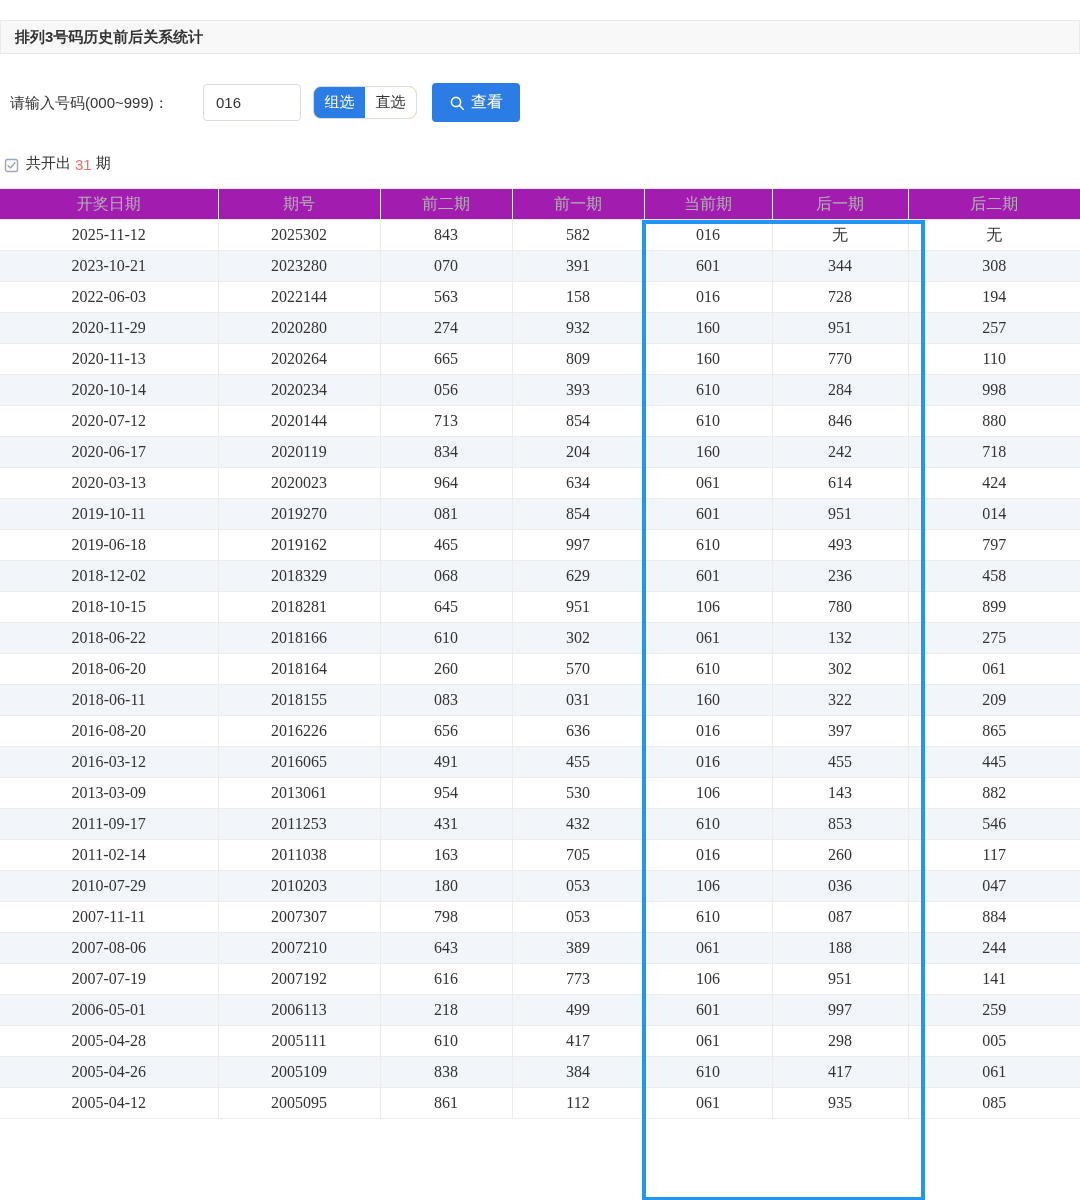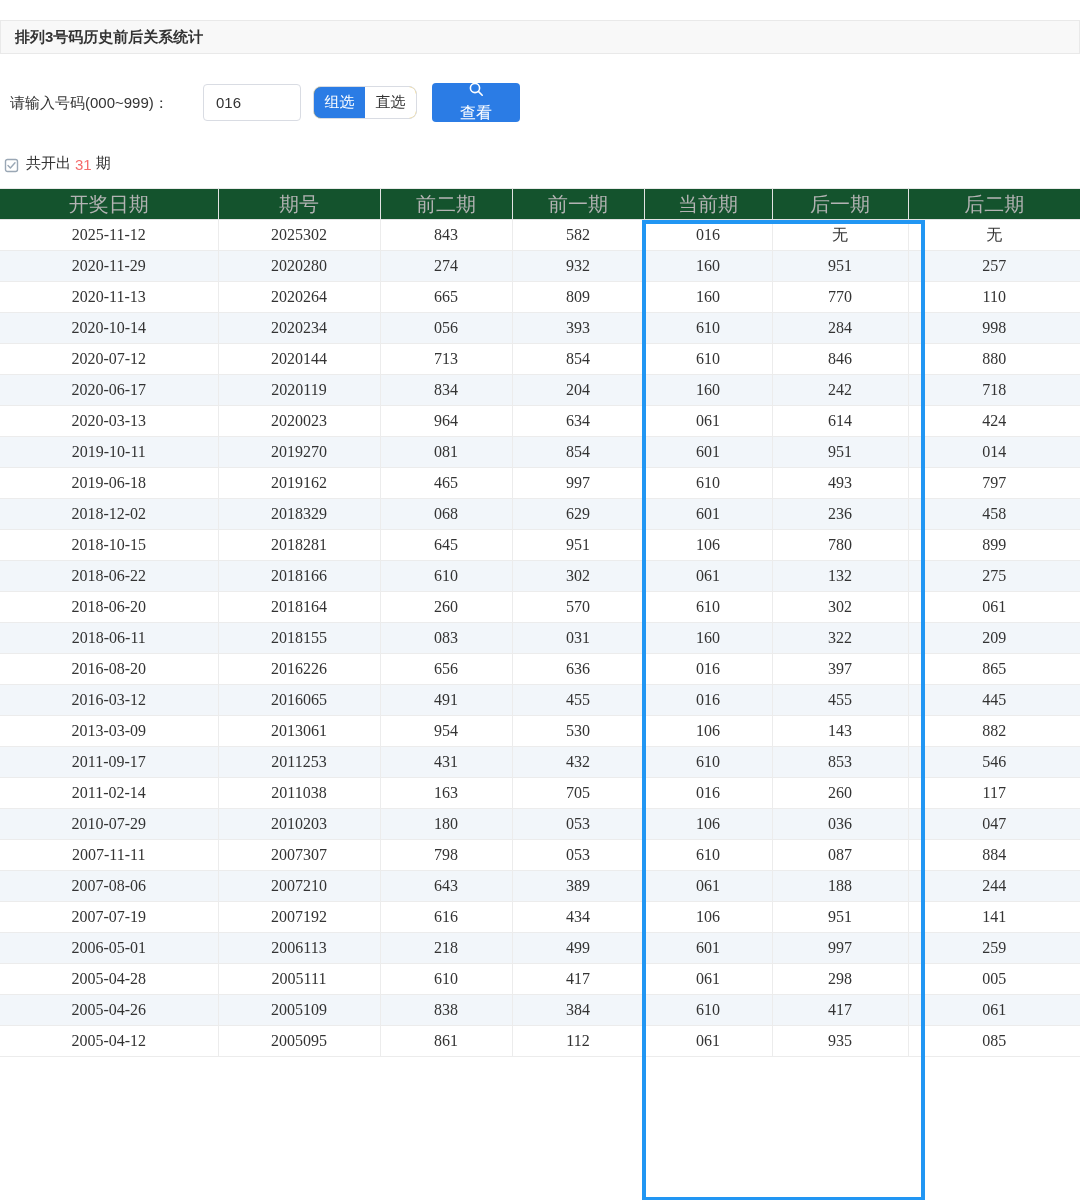--- a/index.html
+++ b/index.html
@@ -38,40 +38,40 @@
   }
   .btn-toggle {
     width:51px; height:100%; font-size:15px; border:none;
     background:#fff; color:#333; cursor:pointer; font-family:inherit;
   }
   .btn-toggle.active { background:var(--accent,#2b7ce5); color:#fff; }
   .btn-view {
     position:absolute; left:432px; top:5px; width:88px; height:39px;
     background:var(--accent,#2b7ce5); border:none; border-radius:4px;
     color:#fff; font-size:16px; display:flex; align-items:center;
-    justify-content:center; gap:6px; cursor:pointer; font-family:inherit;flex-direction:column;
+    justify-content:center; gap:6px; cursor:pointer; font-family:inherit;
   }
 
   
   .summary {
     position:absolute; left:0; top:139px; height:22px;
     display:flex; align-items:flex-end; font-size:15px; color:#333;
   }
   .summary .icon { margin-left:4px; margin-right:7px; display:flex; align-items:center; }
   .summary .count { color:var(--count-color,#f56c6c); margin:0 4px; }
 
   
   table.history {
     position:absolute; left:0; top:176px; width:1080px;
     border-collapse:collapse; table-layout:fixed;
     font-family:"Liberation Serif","DejaVu Serif",serif;
   }
   table.history th {
-    height:31px; background:#14532d; color:#b3b3b3;
-    font-weight:normal; font-size:20px; text-align:center;
+    height:31px; background:#a21caf; color:#b3b3b3;
+    font-weight:normal; font-size:16px; text-align:center;
     border-top:1px solid #e9e9e9; border-bottom:1px solid #e3e3e3;
     border-right:1px solid #e3e3e3;
   }
   table.history td {
     height:31px; text-align:center; font-size:16px; color:#333;
     border-bottom:1px solid #ececec; border-right:1px solid #ececec;
     overflow:hidden; white-space:nowrap;
   }
   table.history th:last-child, table.history td:last-child { border-right:none; }
   table.history tbody tr:nth-child(even) { background:#f2f6fa; }
@@ -151,20 +151,38 @@
         <tr>
           <td>2025-11-12</td>
           <td>2025302</td>
           <td>843</td>
           <td>582</td>
           <td>016</td>
           <td>无</td>
           <td>无</td>
         </tr>
         <tr>
+          <td>2023-10-21</td>
+          <td>2023280</td>
+          <td>070</td>
+          <td>391</td>
+          <td>601</td>
+          <td>344</td>
+          <td>308</td>
+        </tr>
+        <tr>
+          <td>2022-06-03</td>
+          <td>2022144</td>
+          <td>563</td>
+          <td>158</td>
+          <td>016</td>
+          <td>728</td>
+          <td>194</td>
+        </tr>
+        <tr>
           <td>2020-11-29</td>
           <td>2020280</td>
           <td>274</td>
           <td>932</td>
           <td>160</td>
           <td>951</td>
           <td>257</td>
         </tr>
         <tr>
           <td>2020-11-13</td>
@@ -343,21 +361,21 @@
           <td>643</td>
           <td>389</td>
           <td>061</td>
           <td>188</td>
           <td>244</td>
         </tr>
         <tr>
           <td>2007-07-19</td>
           <td>2007192</td>
           <td>616</td>
-          <td>434</td>
+          <td>773</td>
           <td>106</td>
           <td>951</td>
           <td>141</td>
         </tr>
         <tr>
           <td>2006-05-01</td>
           <td>2006113</td>
           <td>218</td>
           <td>499</td>
           <td>601</td>

